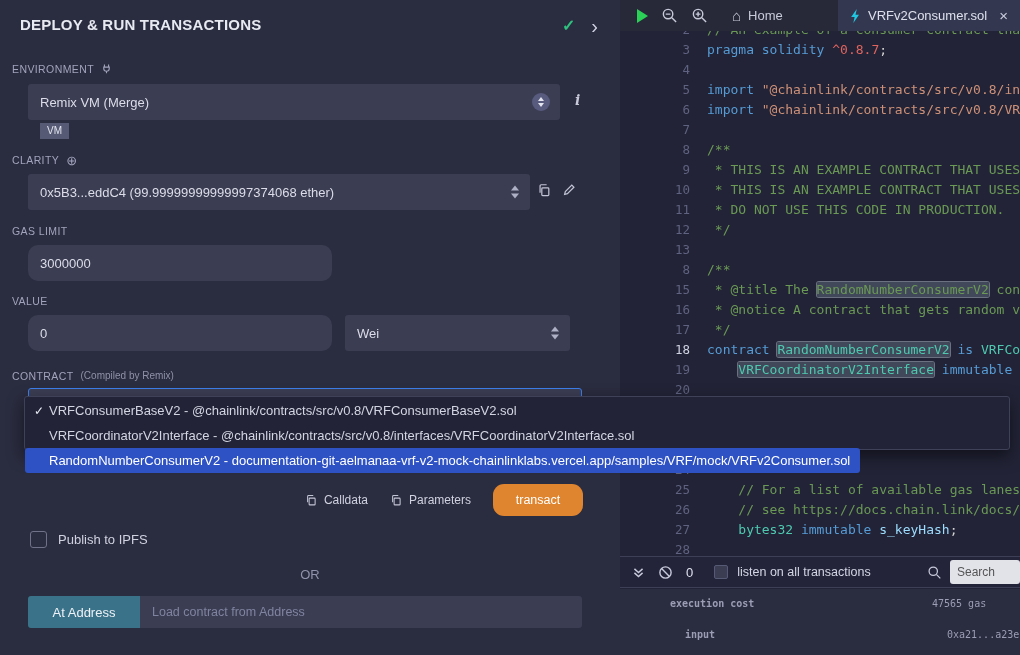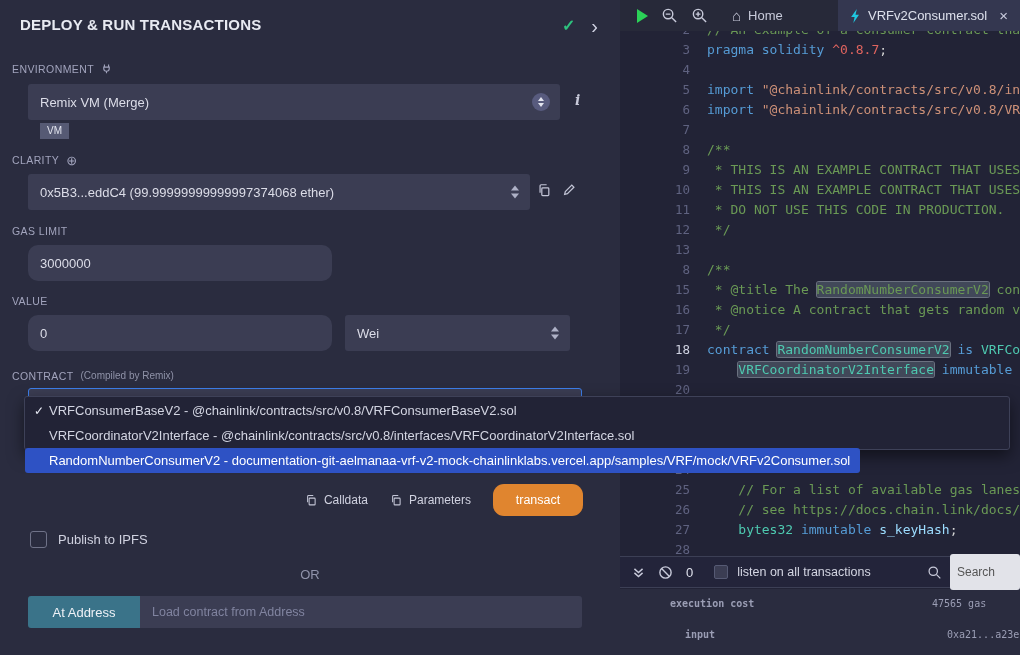--- a/index.html
+++ b/index.html
@@ -93,21 +93,21 @@
   .hl{background:#414859;box-shadow:0 0 0 1px #6b7180;border-radius:2px}
 
   
   .termbar{position:absolute;left:620px;top:556px;right:0;height:32px;background:#23243a;border-top:1px solid #3c3f55;
            border-bottom:1px solid #3c3f55;display:flex;align-items:center;padding-left:12px;gap:13px;z-index:5}
   .tico{display:flex;cursor:pointer}
   .count{color:#dfe1ec;font-size:13px}
   .listen{display:flex;align-items:center;gap:9px;color:#d4d6e3;font-size:12.5px;margin-left:8px}
   .cbx-sm{width:14px;height:14px;border:1px solid #565a74;background:#3b3d53;border-radius:2px;cursor:pointer}
   .search-wrap{margin-left:auto;display:flex;align-items:center;gap:8px}
-  .search-inp{width:70px;height:36px;background:#e2e3e9;border:none;outline:none;border-radius:3px;
+  .search-inp{width:70px;height:24px;background:#e2e3e9;border:none;outline:none;border-radius:3px;
               font-size:12px;color:#333;padding:0 7px}
   .search-inp::placeholder{color:#555}
   .termlog{position:absolute;left:620px;top:589px;right:0;bottom:0;background:#2a2c3f;padding-top:9px;
            font-family:"DejaVu Sans Mono",monospace}
   .trow{margin-bottom:20px;font-size:10px;color:#9b9eb5;white-space:nowrap}
   .trow:nth-child(1){padding-left:50px}
   .trow:nth-child(2){padding-left:65px}
   .tkey{display:inline-block;min-width:262px;font-weight:700}
 </style>
 </head>

